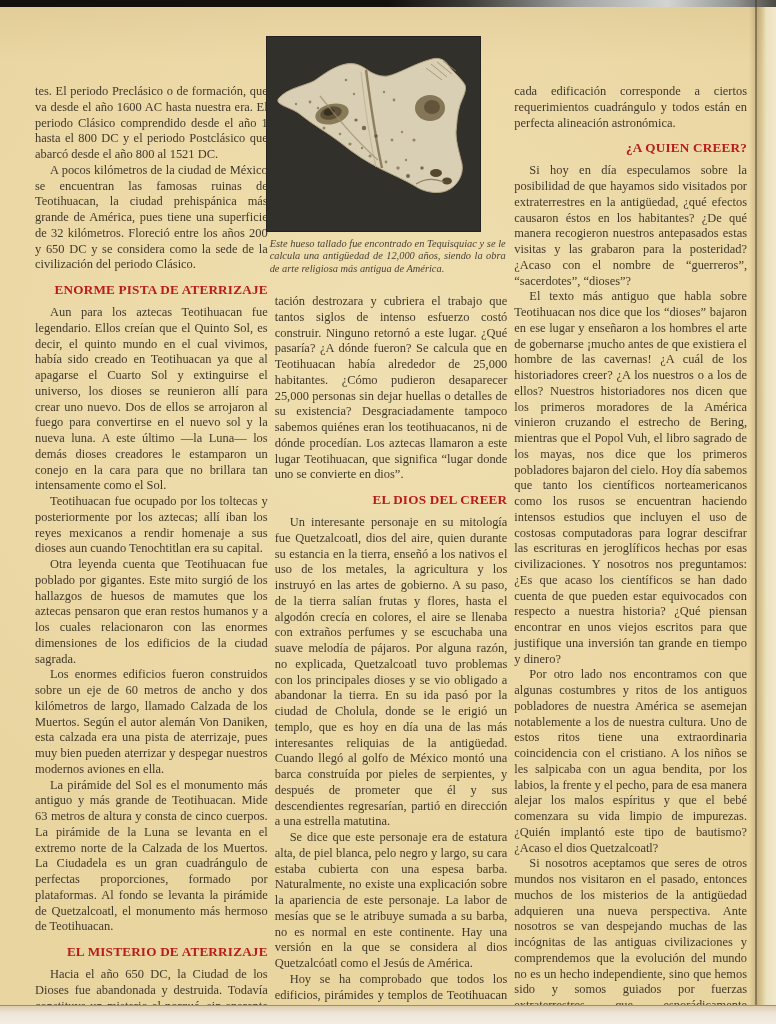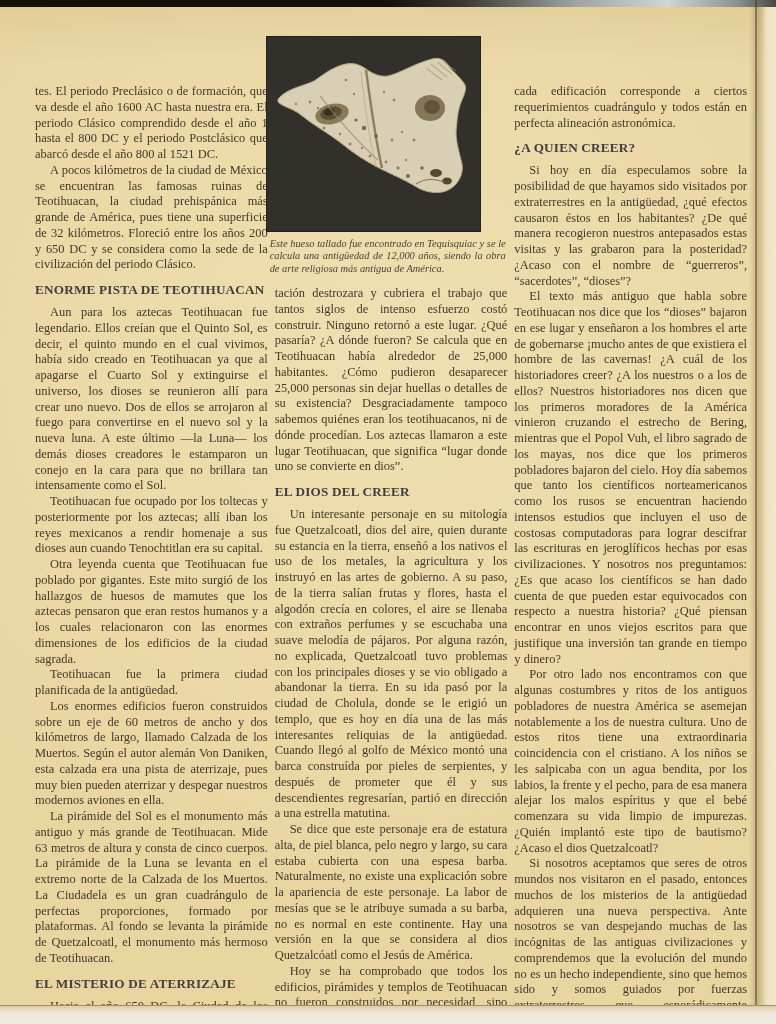--- a/index.html
+++ b/index.html
@@ -32,51 +32,50 @@
     position:absolute;left:35px;top:0;width:712px;height:1006px;
     display:flex;gap:7px;z-index:2;
   }
   .col{width:233px;padding-top:84px;box-sizing:border-box;}
   .col .blocks p{
     margin:0;font-size:12.45px;line-height:15.75px;text-align:justify;
     text-indent:15px;color:#41392c;
   }
   .col .blocks p.first{text-indent:0;}
   .col .blocks h3{
-    margin:9px 0 7px;font-size:13.2px;line-height:16px;text-align:left;
-    font-weight:bold;color:#404040;letter-spacing:0.2px;
+    margin:9px 0 7px;font-size:13.2px;line-height:16px;text-align:right;
+    font-weight:bold;color:#b91c1c;letter-spacing:0.2px;
   }
   .figure{margin:-48px 0 0 -9px;width:215px;}
   .photo{
     width:215px;height:196px;background:#32302b;display:block;
   }
   .caption{
     font-style:italic;font-size:10.4px;line-height:12.4px;color:#4a4234;
-    margin:6px 0 11px 4px;width:236px;text-align:justify;
+    margin:6px 0 19px 4px;width:236px;text-align:justify;
   }
 </style>
 </head>
 <body>
 
 <div class="top-strip"></div>
 <div class="right-edge"></div>
 <div class="right-line"></div>
 <div class="bottom-strip"></div>
 
 <div class="content">
 
   <div class="col">
     <div class="blocks">
         <p class="first">tes. El periodo Preclásico o de formación, que va desde el año 1600 AC hasta nuestra era. El periodo Clásico comprendido desde el año 1 hasta el 800 DC y el periodo Postclásico que abarcó desde el año 800 al 1521 DC.</p>
         <p>A pocos kilómetros de la ciudad de México se encuentran las famosas ruinas de Teotihuacan, la ciudad prehispánica más grande de América, pues tiene una superficie de 32 kilómetros. Floreció entre los años 200 y 650 DC y se considera como la sede de la civilización del periodo Clásico.</p>
-        <h3>ENORME PISTA DE TEOTIHUACAN</h3>
+        <h3>ENORME PISTA DE ATERRIZAJE</h3>
         <p>Aun para los aztecas Teotihuacan fue legendario. Ellos creían que el Quinto Sol, es decir, el quinto mundo en el cual vivimos, había sido creado en Teotihuacan ya que al apagarse el Cuarto Sol y extinguirse el universo, los dioses se reunieron allí para crear uno nuevo. Dos de ellos se arrojaron al fuego para convertirse en el nuevo sol y la nueva luna. A este último —la Luna— los demás dioses creadores le estamparon un conejo en la cara para que no brillara tan intensamente como el Sol.</p>
         <p>Teotihuacan fue ocupado por los toltecas y posteriormente por los aztecas; allí iban los reyes mexicanos a rendir homenaje a sus dioses aun cuando Tenochtitlan era su capital.</p>
         <p>Otra leyenda cuenta que Teotihuacan fue poblado por gigantes. Este mito surgió de los hallazgos de huesos de mamutes que los aztecas pensaron que eran restos humanos y a los cuales relacionaron con las enormes dimensiones de los edificios de la ciudad sagrada.</p>
-        <p>Teotihuacan fue la primera ciudad planificada de la antigüedad.</p>
         <p>Los enormes edificios fueron construidos sobre un eje de 60 metros de ancho y dos kilómetros de largo, llamado Calzada de los Muertos. Según el autor alemán Von Daniken, esta calzada era una pista de aterrizaje, pues muy bien pueden aterrizar y despegar nuestros modernos aviones en ella.</p>
         <p>La pirámide del Sol es el monumento más antiguo y más grande de Teotihuacan. Mide 63 metros de altura y consta de cinco cuerpos. La pirámide de la Luna se levanta en el extremo norte de la Calzada de los Muertos. La Ciudadela es un gran cuadrángulo de perfectas proporciones, formado por plataformas. Al fondo se levanta la pirámide de Quetzalcoatl, el monumento más hermoso de Teotihuacan.</p>
         <h3>EL MISTERIO DE ATERRIZAJE</h3>
         <p>Hacia el año 650 DC, la Ciudad de los Dioses fue abandonada y destruida. Todavía constituye un misterio el porqué, sin aparente razón, se abandonaron los templos y ciudades para que la vege-</p>
       </div>
   </div>
 
   <div class="col">
     <div class="figure">
       <svg class="photo" viewBox="0 0 215 196" width="215" height="196" xmlns="http://www.w3.org/2000/svg">

